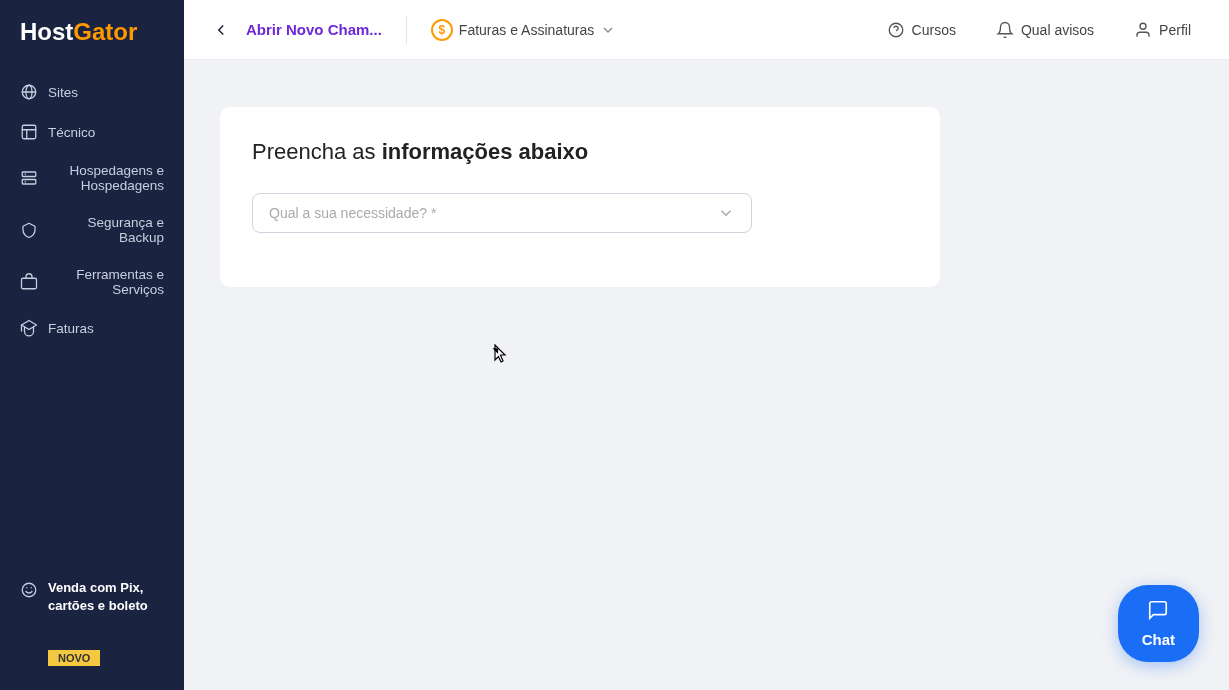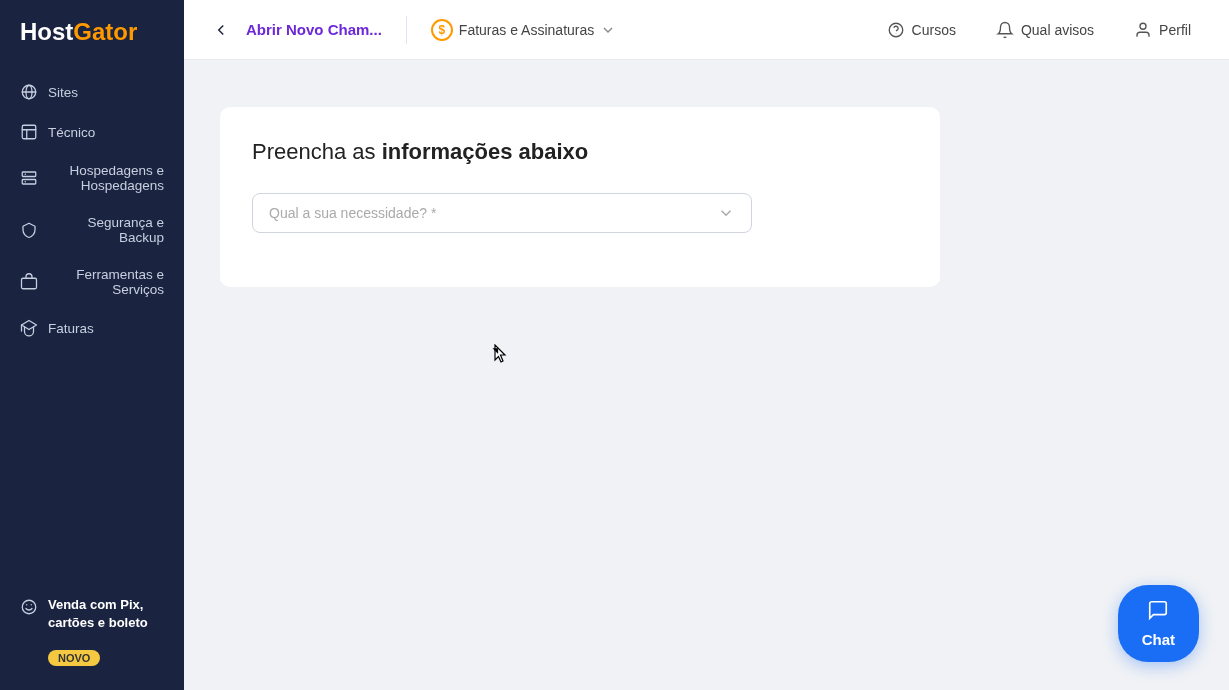--- a/index.html
+++ b/index.html
@@ -56,22 +56,22 @@
       color: #c8cfe0;
     }
     .sidebar-bottom-title { font-weight: 600; color: #fff; font-size: 13px; line-height: 1.4; margin-bottom: 14px; }
     .badge-novo {
       display: inline-block;
       background: #f5c842;
       color: #333;
       font-size: 11px;
       font-weight: 700;
       padding: 2px 10px;
-      border-radius: 8px;
-      margin-top: 4px;
+      border-radius: 0;
+      margin-top: 21px;
     }
 
     
     .main {
       flex: 1;
       display: flex;
       flex-direction: column;
       overflow: hidden;
     }
 

